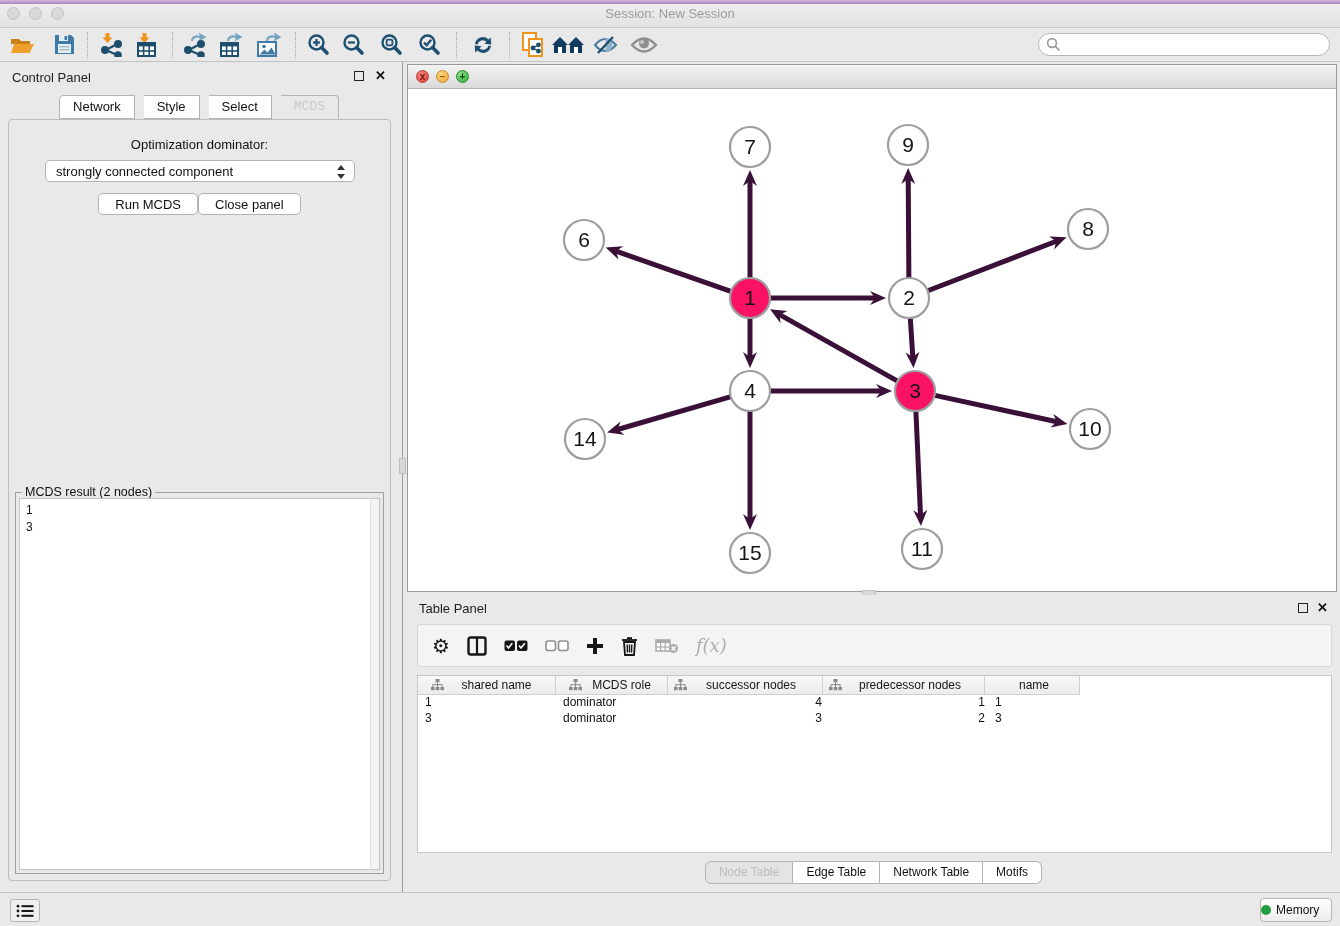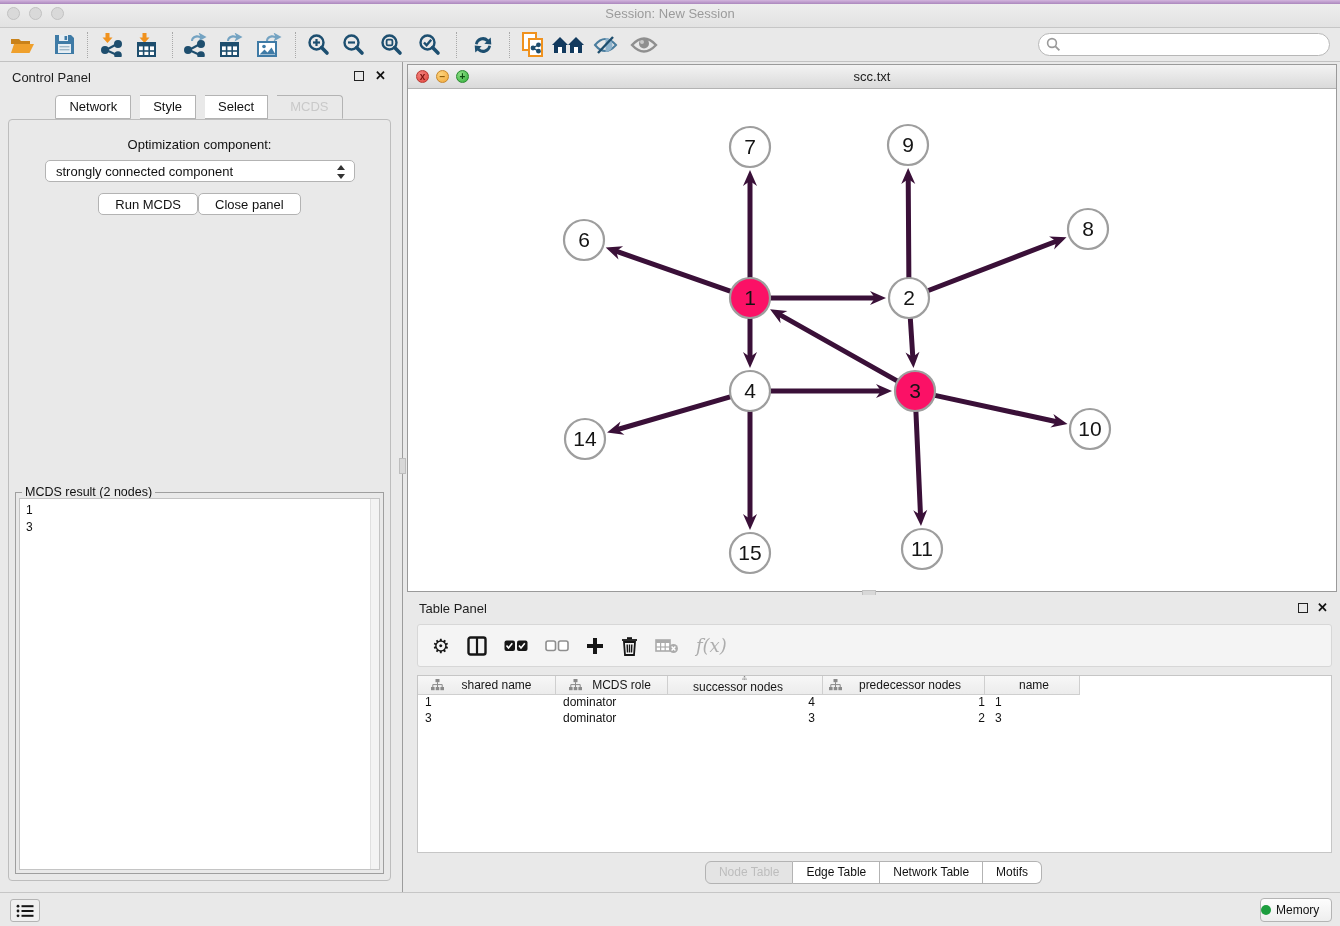--- a/index.html
+++ b/index.html
@@ -34,21 +34,21 @@
   .cp-head { position:absolute; left:0; top:0; width:100%; height:30px; }
   .cp-title { position:absolute; left:12px; top:8px; font-size:13px; color:#1d1d1d; }
   .panel-float { position:absolute; top:9px; width:10px; height:10px; border:1.6px solid #222; background:transparent; }
   .panel-close { position:absolute; top:6px; font-size:13px; font-weight:bold; color:#111; }
   .cp-head .panel-float { right:34px; } .cp-head .panel-close { right:12px; }
 
   .cp-tabs { position:absolute; left:0; top:33px; width:100%; display:flex; justify-content:center;gap:9px; }
   .cp-tab { font-size:13px; padding:3px 13px 4px; background:#fff; border:1px solid #b3b3b3;
     border-left:none; color:#111; }
   .cp-tab:first-child { border-left:1px solid #b3b3b3; border-radius:4px 0 0 0; }
-  .cp-tab.active { background:#e9e9e9; color:#c9c9c9; border-radius:0 4px 0 0; border-bottom-color:#e9e9e9; }
+  .cp-tab.active { background:#e9e9e9; color:#c9c9c9; border-radius:0 4px 0 0; border-bottom-color:#e9e9e9;font-family:Liberation Mono, monospace; }
 
   .cp-body { position:absolute; left:8px; top:57px; width:383px; height:762px;
     border:1px solid #bdbdbd; border-radius:4px; background:#e9e9e9; }
   .opt-label { position:absolute; top:17px; width:100%; text-align:center; font-size:13px; color:#111; }
   .opt-select { position:absolute; left:36px; top:40px; width:310px; height:22px; background:#fff;
     border:1px solid #b3b3b3; border-radius:5px; font-size:13px; color:#111;
     display:flex; align-items:center; padding-left:10px; }
   .stepper { position:absolute; right:8px; top:2px; width:10px; height:18px; }
   .stepper .up { position:absolute; top:2px; left:1px; width:0; height:0;
     border-left:4px solid transparent; border-right:4px solid transparent; border-bottom:5px solid #333; }
@@ -102,21 +102,21 @@
     border:1px solid #c6c6c6; }
   .tp-header { display:flex; height:19px; }
   .th-cell { background:linear-gradient(#f7f7f7,#ececec); border-right:1px solid #cfcfcf;
     border-bottom:1px solid #cfcfcf; display:flex; align-items:center; font-size:12px; color:#161616; }
   .th-cell .lbl { flex:1; text-align:center; padding-right:6px; }
   .th-icon { margin-left:6px; }
   .tr-row { display:flex; height:16px; font-size:12px; color:#111; }
   .td { overflow:hidden; white-space:nowrap; }
   .c0 { width:138px; padding-left:7px; }
   .c1 { width:112px; padding-left:7px; }
-  .c2 { width:155px; text-align:right; padding-right:8px;flex-direction:column; }
+  .c2 { width:155px; text-align:right; padding-right:1px; }
   .c3 { width:162px; text-align:right; padding-right:0; }
   .c4 { width:95px;  padding-left:10px; }
 
   .tp-tabs { position:absolute; left:0; top:266px; width:100%; display:flex; justify-content:center; }
   .tp-tab { font-size:12px; padding:3px 13px 4px; background:#fff; border:1px solid #b3b3b3;
     border-left:none; color:#111; }
   .tp-tab:first-child { border-left:1px solid #b3b3b3; border-radius:6px 0 0 6px; }
   .tp-tab:last-child { border-radius:0 6px 6px 0; }
   .tp-tab.active { background:#e4e4e4; color:#bdbdbd; }
 
@@ -310,21 +310,21 @@
       <span class="panel-float"></span>
       <span class="panel-close">✕</span>
     </div>
     <div class="cp-tabs">
       <span class="cp-tab">Network</span>
       <span class="cp-tab">Style</span>
       <span class="cp-tab">Select</span>
       <span class="cp-tab active">MCDS</span>
     </div>
     <div class="cp-body">
-      <div class="opt-label">Optimization component:</div>
+      <div class="opt-label">Optimization dominator:</div>
       <div class="opt-select">
         <span>strongly connected component</span>
         <span class="stepper">
             <span class="up"></span>
             <span class="dn"></span>
           </span>
       </div>
       <div class="cp-buttons">
         <div class="cp-btn">Run MCDS</div>
         <div class="cp-btn">Close panel</div>
@@ -343,21 +343,20 @@
   <div class="vsplit">
     <div class="line"></div>
       <div class="grip"></div>
   </div>
 
   <div class="net-frame">
     <div class="net-title">
       <span class="light red">x</span>
       <span class="light yellow">−</span>
       <span class="light green">+</span>
-      <span class="label">scc.txt</span>
     </div>
     <div class="net-canvas">
       <svg id="graph-svg" width="928" height="502">
           <g>
             <line x1="342" y1="191" x2="342" y2="92" stroke="#3a1038" stroke-width="5" stroke-linecap="round"></line>
             <polygon points="342,81 349,97 342,92 335,97" fill="#3a1038"></polygon>
           </g>
           <g>
             <line x1="325.0073602418329" y1="203.06281261461632" x2="208.0972084320934" y2="162.2146872835025" stroke="#3a1038" stroke-width="5" stroke-linecap="round"></line>
             <polygon points="197.71281746876906,158.5864061035458 215.12629234812235,157.2556572068219 208.0972084320934,162.2146872835025 210.5084799372684,170.4721547965074" fill="#3a1038"></polygon>

